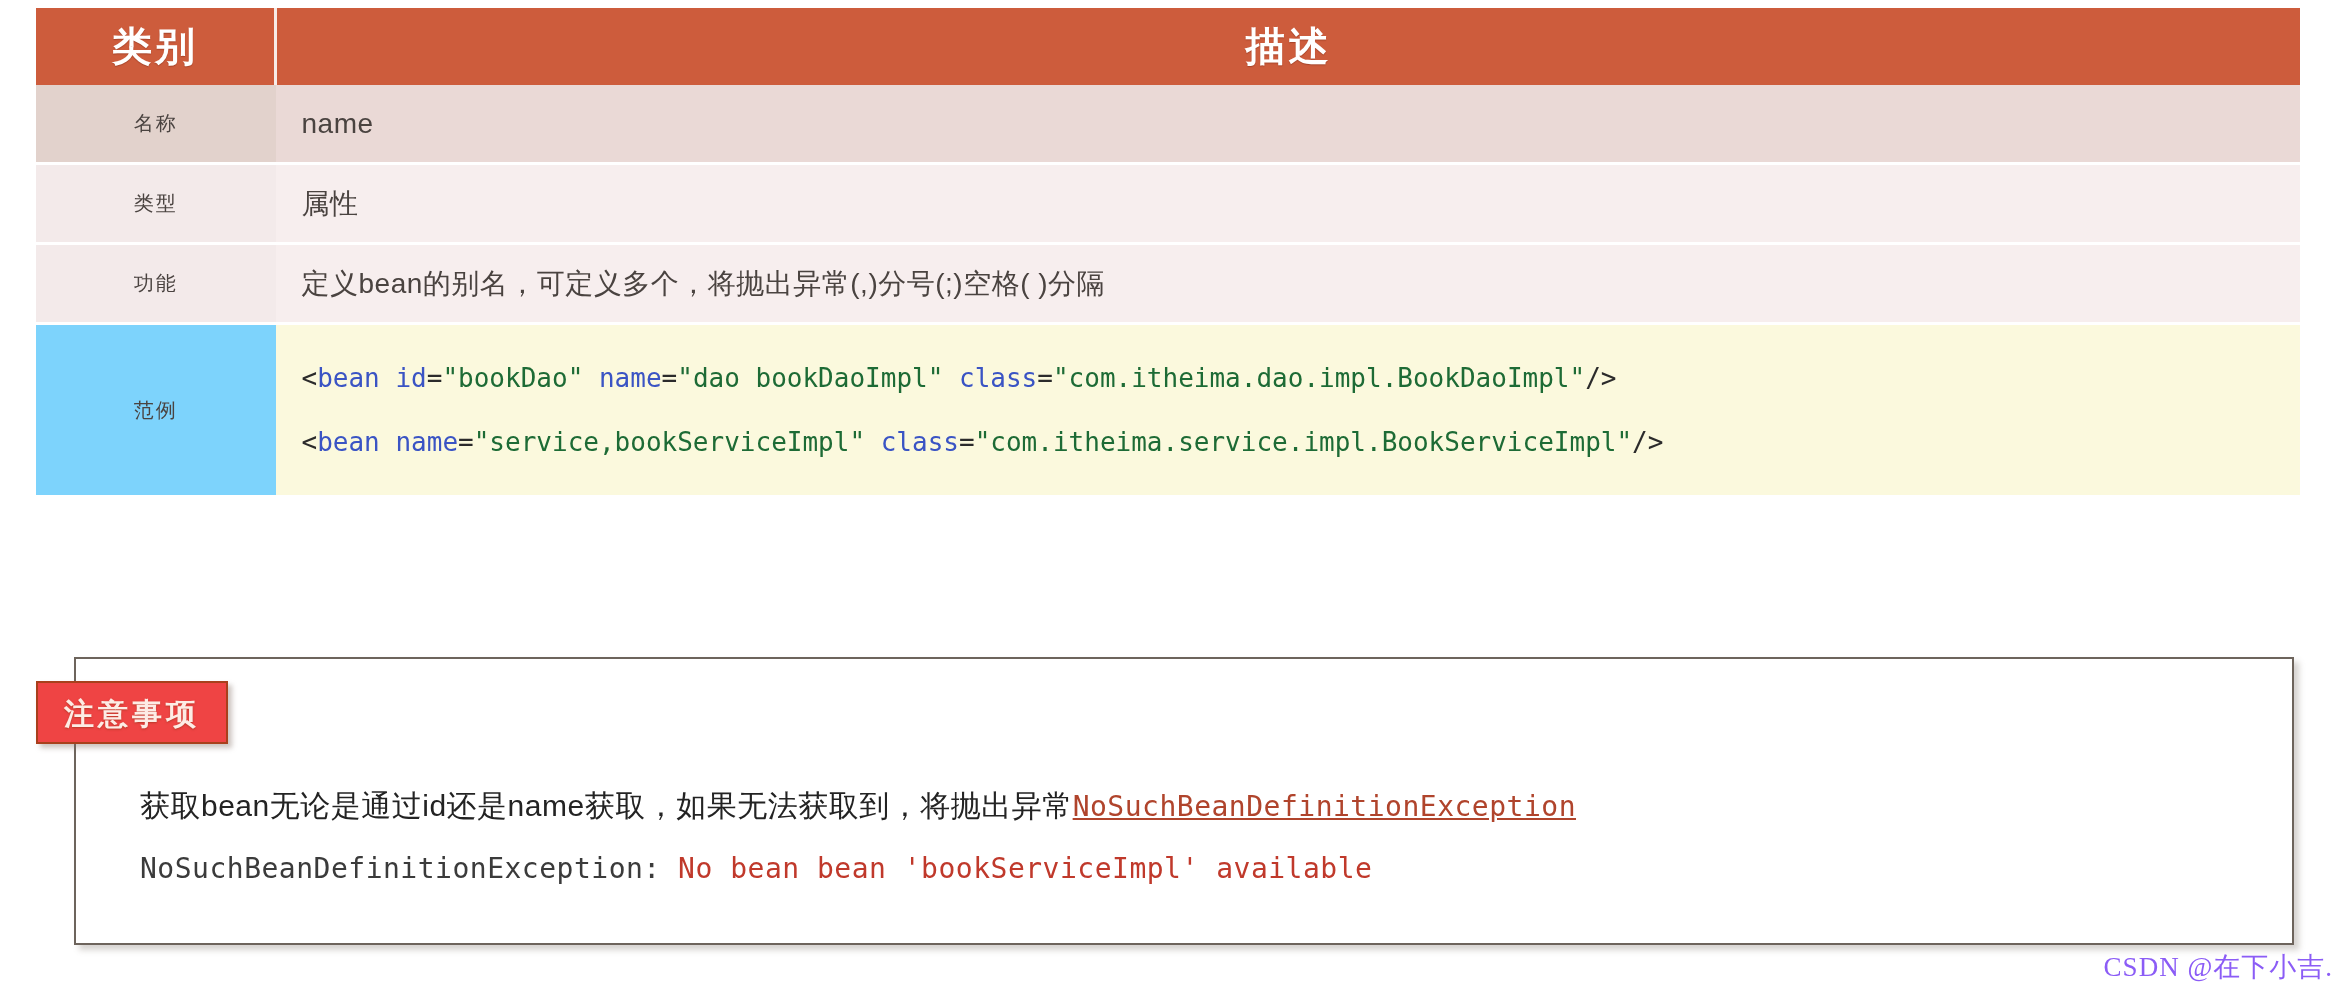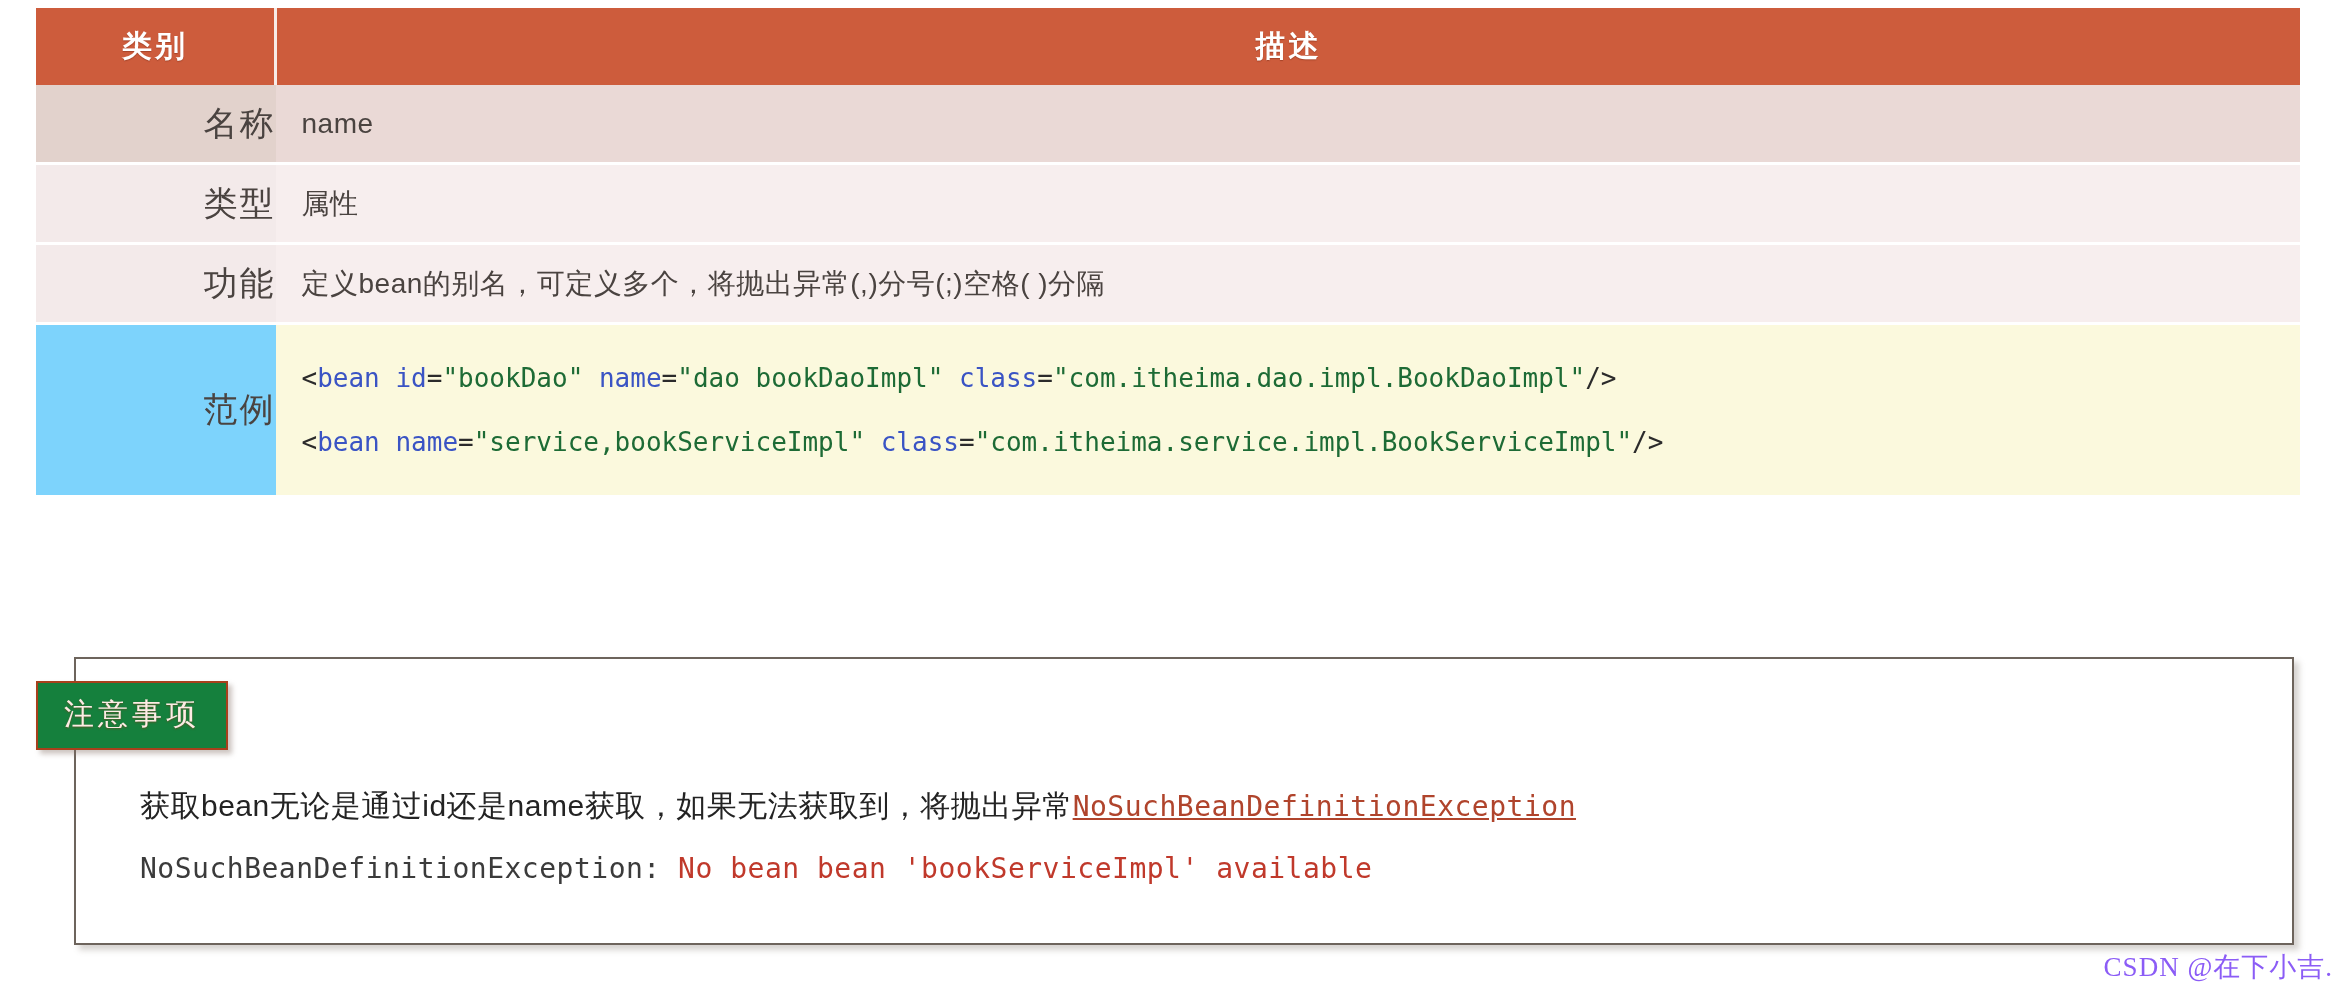--- a/index.html
+++ b/index.html
@@ -29,33 +29,33 @@
     margin: 0;
     border: 0;
     vertical-align: middle;
   }
   .col-cat { width: 238px; }
 
   .thead-row th {
     height: 77px;
     background: #cd5c3c;
     color: #ffffff;
-    font-size: 30px;
+    font-size: 40px;
     font-weight: bold;
     letter-spacing: 3px;
     text-align: center;
     text-shadow: 0 1px 1px rgba(120,40,20,0.45);
   }
   .thead-row th.col-cat {
     border-right: 3px solid #f7ece8;
   }
 
   .row-cat {
-    text-align: right;
-    font-size: 34px;
+    text-align: center;
+    font-size: 20px;
     color: #4a4340;
     letter-spacing: 2px;
   }
   .row-val {
     font-size: 28px;
     color: #4a4340;
     padding-left: 26px !important;
     letter-spacing: 0.5px;
   }
 
@@ -106,26 +106,26 @@
     bottom: 0;
     background: #ffffff;
     border: 2px solid #6d645c;
     box-shadow: 5px 5px 6px rgba(120,110,100,0.30);
     box-sizing: border-box;
   }
   .note-badge {
     position: absolute;
     left: 0px;
     top: 36px;
-    background: #15803d;
+    background: #ef4444;
     color: #fdece5;
     font-size: 30px;
-    font-weight: normal;
+    font-weight: bold;
     letter-spacing: 4px;
-    padding: 11px 26px 13px 26px;
+    padding: 11px 26px 7px 26px;
     border: 2px solid #a8401c;
     box-shadow: 4px 4px 5px rgba(130,110,100,0.40);
     z-index: 5;
     text-shadow: 0 1px 2px rgba(140,50,20,0.55);
   }
   .note-body {
     position: absolute;
     left: 104px;
     top: 130px;
     z-index: 6;

